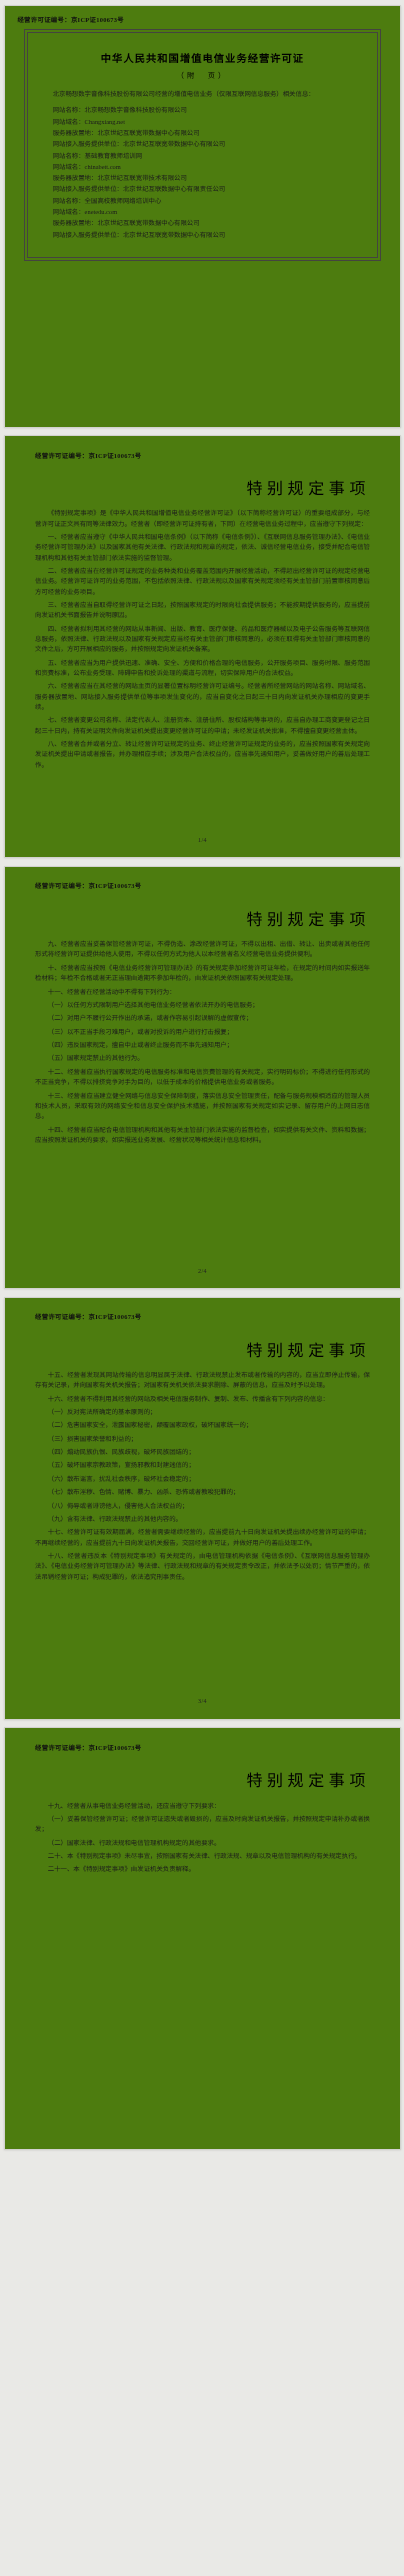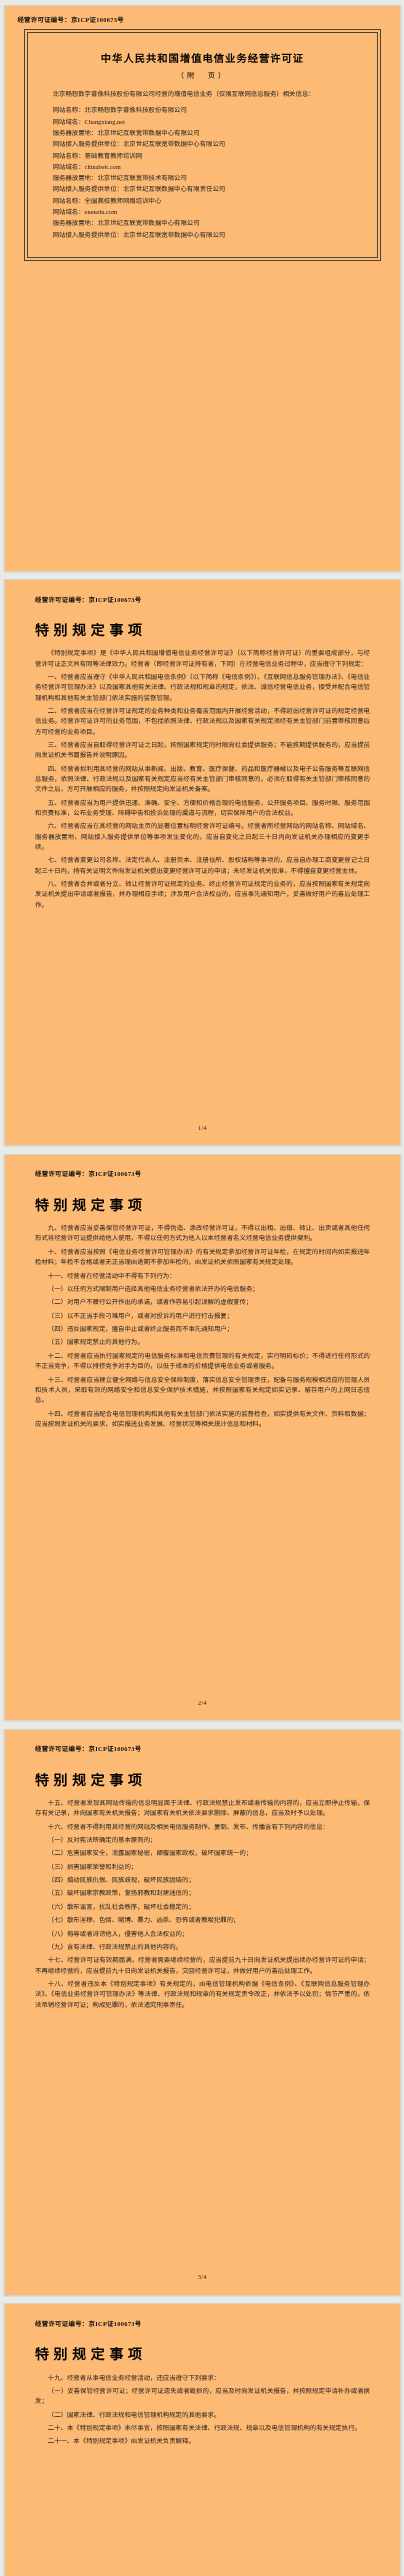--- a/index.html
+++ b/index.html
@@ -1,20 +1,20 @@
 <!DOCTYPE html>
 <html lang="zh-CN" style="font-size:8.2px"><head>
 <meta charset="utf-8">
 <style>
   html,body{margin:0;padding:0;background:#e9e9e6;}
   body{font-family:"Liberation Serif","DejaVu Serif",serif;color:#1c1c1c;}
   .stack{width:405px;margin:0 auto;padding-top:4.6px;padding-bottom:4.1px;}
   .sheet{
-    width:397px;height:567px;margin:0 auto 7.7px;box-sizing:border-box;
-    background:#fdba74;border:0.5px solid #d2d2ce;
+    width:397px;height:423px;margin:0 auto 7.7px;box-sizing:border-box;
+    background:#4d7c0f;border:0.5px solid #d2d2ce;
     box-shadow:0 0.5px 2.1px rgba(0,0,0,.14);
     position:relative;overflow:hidden;
   }
   .sheet:last-child{margin-bottom:0;}
   
   .license-line{font-size:6.4px;font-weight:bold;color:#111;letter-spacing:0.3px;}
   .license-line .num{font-weight:bold;}
   
   .cert{padding:9.3px 12.4px;}
   .frame-outer{border:0.5px solid #44443f;padding:2.1px;margin:5.2px 6.2px 0;}
@@ -22,21 +22,21 @@
   .cert-title{
     text-align:center;font-size:10.3px;font-weight:bold;letter-spacing:1px;
     margin:3.1px 0 5.2px;color:#000;
   }
   .cert-sub{text-align:center;font-size:7.2px;letter-spacing:3.1px;margin-bottom:8px;color:#000;}
   .cert-intro{font-size:6.4px;line-height:11.3px;margin-bottom:5.2px;text-align:justify;}
   .cert-lines div{font-size:6.4px;line-height:11.3px;}
   
   .prov{padding:14.4px 30px 0;}
   .prov-heading{
-    text-align:left;font-size:14px;font-weight:bold;letter-spacing:4.6px;
+    text-align:right;font-size:16px;font-weight:normal;letter-spacing:4.6px;
     margin:15.5px 0 9.3px;color:#000;
   }
   .prov-body p{
     font-size:6.4px;line-height:10.3px;text-align:justify;text-indent:2em;
     margin:0 0 3.1px;color:#1c1c1c;
   }
   .page-num{
     position:absolute;left:0;right:0;bottom:14.4px;text-align:center;
     font-size:6px;color:#222;letter-spacing:0.5px;
   }

